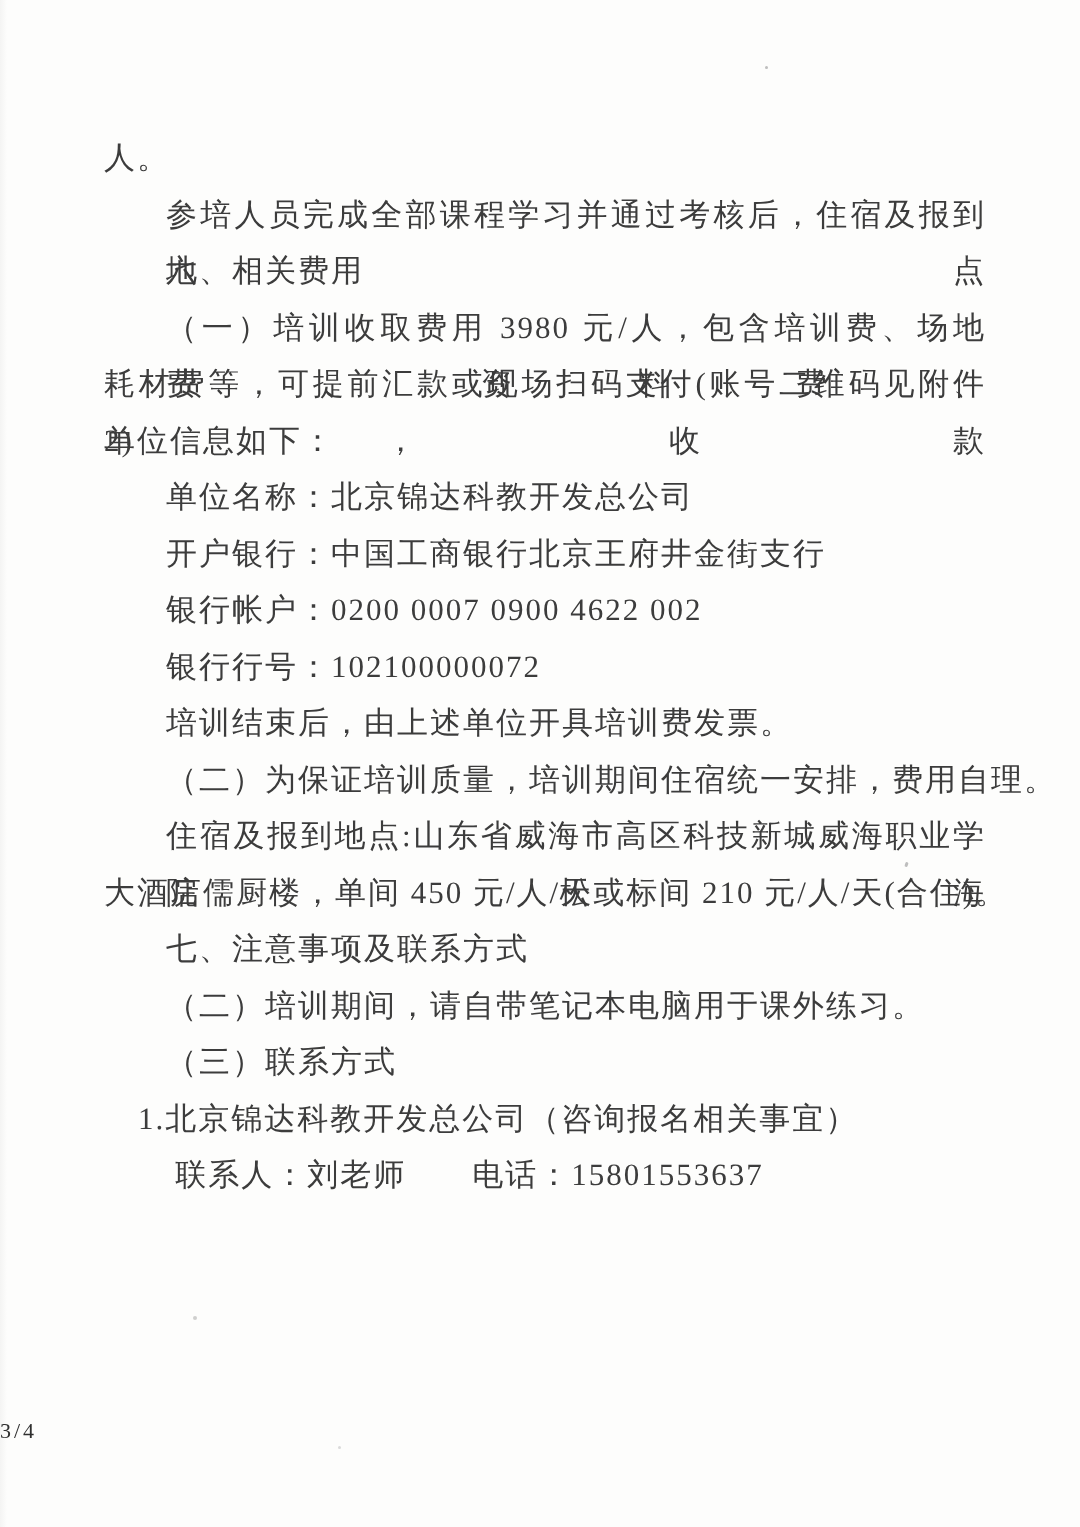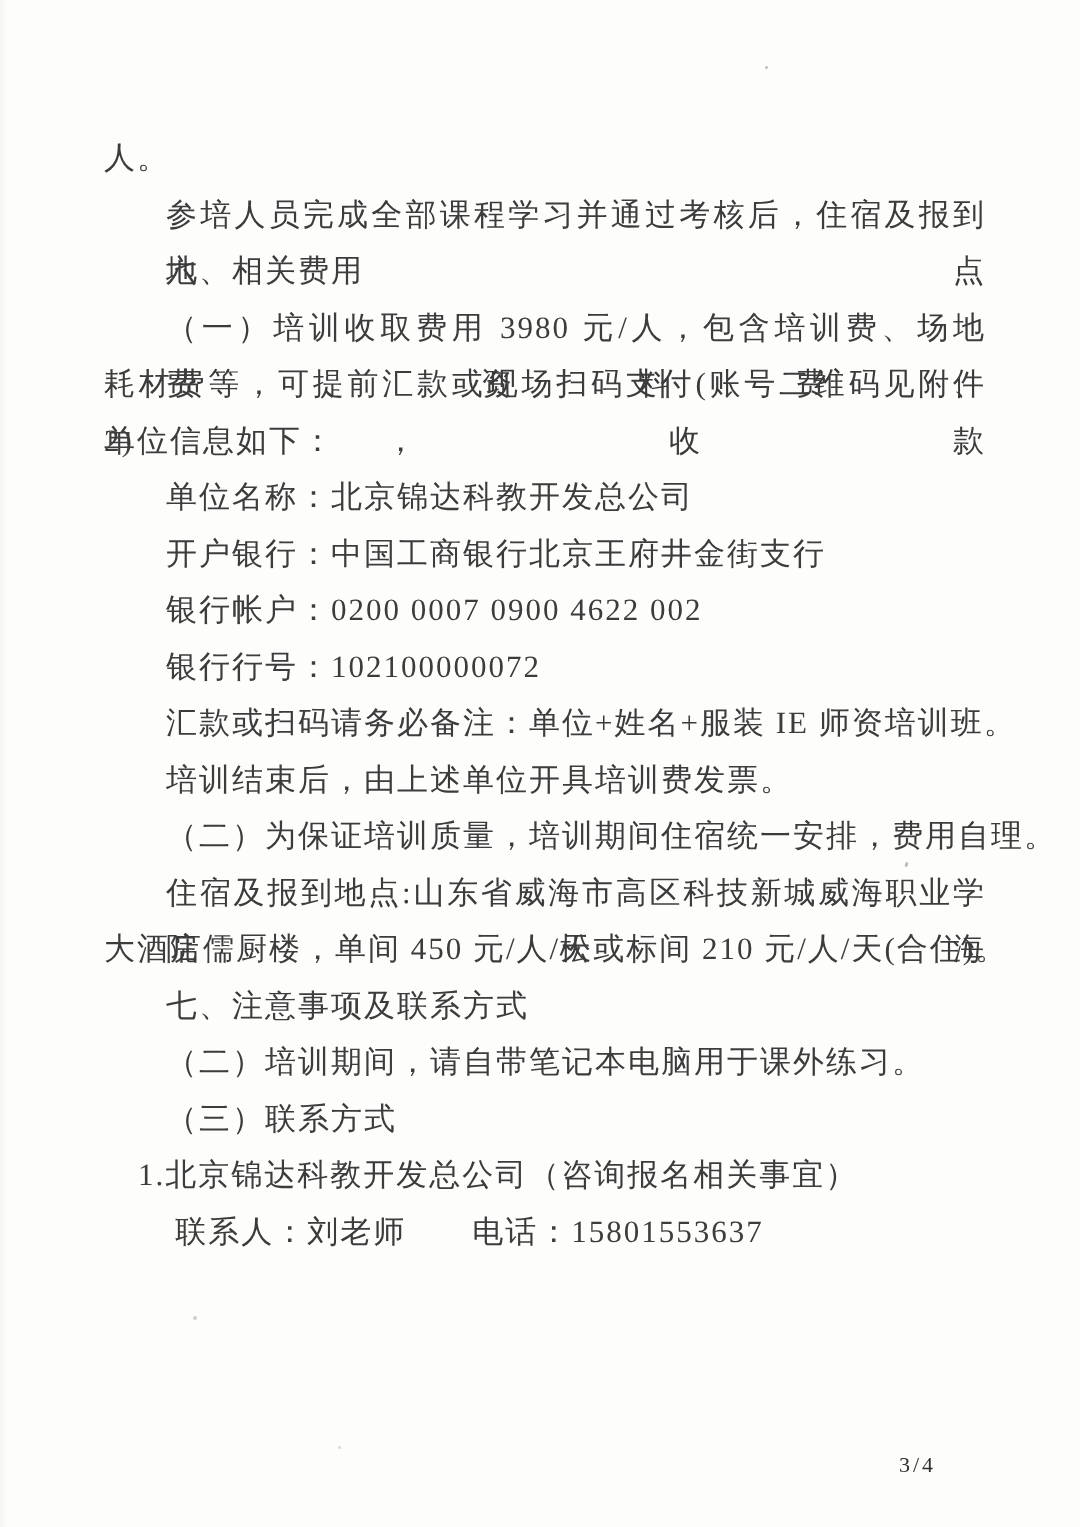--- a/index.html
+++ b/index.html
@@ -34,24 +34,24 @@
     white-space: nowrap;
     text-align: left;
   }
   .line.justify {
     white-space: normal;
     text-align: justify;
     text-align-last: justify;
   }
   .footer {
     position: absolute;
-    top: 1452px;
+    top: 1418px;
     left: 0;
     width: 936px;
-    text-align: right;
+    text-align: left;
     font-size: 22px;
     letter-spacing: 3px;
     color: #2f2f2f;
   }
   .speck {
     position: absolute;
     background: #8a8a8a;
     border-radius: 50%;
     opacity: 0.55;
   }
@@ -68,21 +68,20 @@
       <div class="line" style="padding-left: 0em;">人。</div>
       <div class="line justify" style="padding-left: 2em;">参培人员完成全部课程学习并通过考核后，住宿及报到地点</div>
       <div class="line" style="padding-left: 2em;">六、相关费用</div>
       <div class="line justify" style="padding-left: 2em;">（一）培训收取费用 3980 元/人，包含培训费、场地费、资料费、</div>
       <div class="line justify" style="padding-left: 0em;">耗材费等，可提前汇款或现场扫码支付(账号二维码见附件 2)，收款</div>
       <div class="line" style="padding-left: 0em;">单位信息如下：</div>
       <div class="line" style="padding-left: 2em;">单位名称：北京锦达科教开发总公司</div>
       <div class="line" style="padding-left: 2em;">开户银行：中国工商银行北京王府井金街支行</div>
       <div class="line" style="padding-left: 2em;">银行帐户：0200 0007 0900 4622 002</div>
       <div class="line" style="padding-left: 2em;">银行行号：102100000072</div>
-      <div class="line" style="padding-left: 2em;">汇款或扫码请务必备注：单位+姓名+服装 IE 师资培训班。</div>
       <div class="line" style="padding-left: 2em;">培训结束后，由上述单位开具培训费发票。</div>
       <div class="line" style="padding-left: 2em;">（二）为保证培训质量，培训期间住宿统一安排，费用自理。</div>
       <div class="line justify" style="padding-left: 2em;">住宿及报到地点:山东省威海市高区科技新城威海职业学院松海</div>
       <div class="line" style="padding-left: 0em;">大酒店儒厨楼，单间 450 元/人/天或标间 210 元/人/天(合住)。</div>
       <div class="line" style="padding-left: 2em;">七、注意事项及联系方式</div>
       <div class="line" style="padding-left: 2em;">（二）培训期间，请自带笔记本电脑用于课外练习。</div>
       <div class="line" style="padding-left: 2em;">（三）联系方式</div>
       <div class="line" style="padding-left: 1.1em;">1.北京锦达科教开发总公司（咨询报名相关事宜）</div>
       <div class="line" style="padding-left: 2.3em;">联系人：刘老师　　电话：15801553637</div>
     </div>

